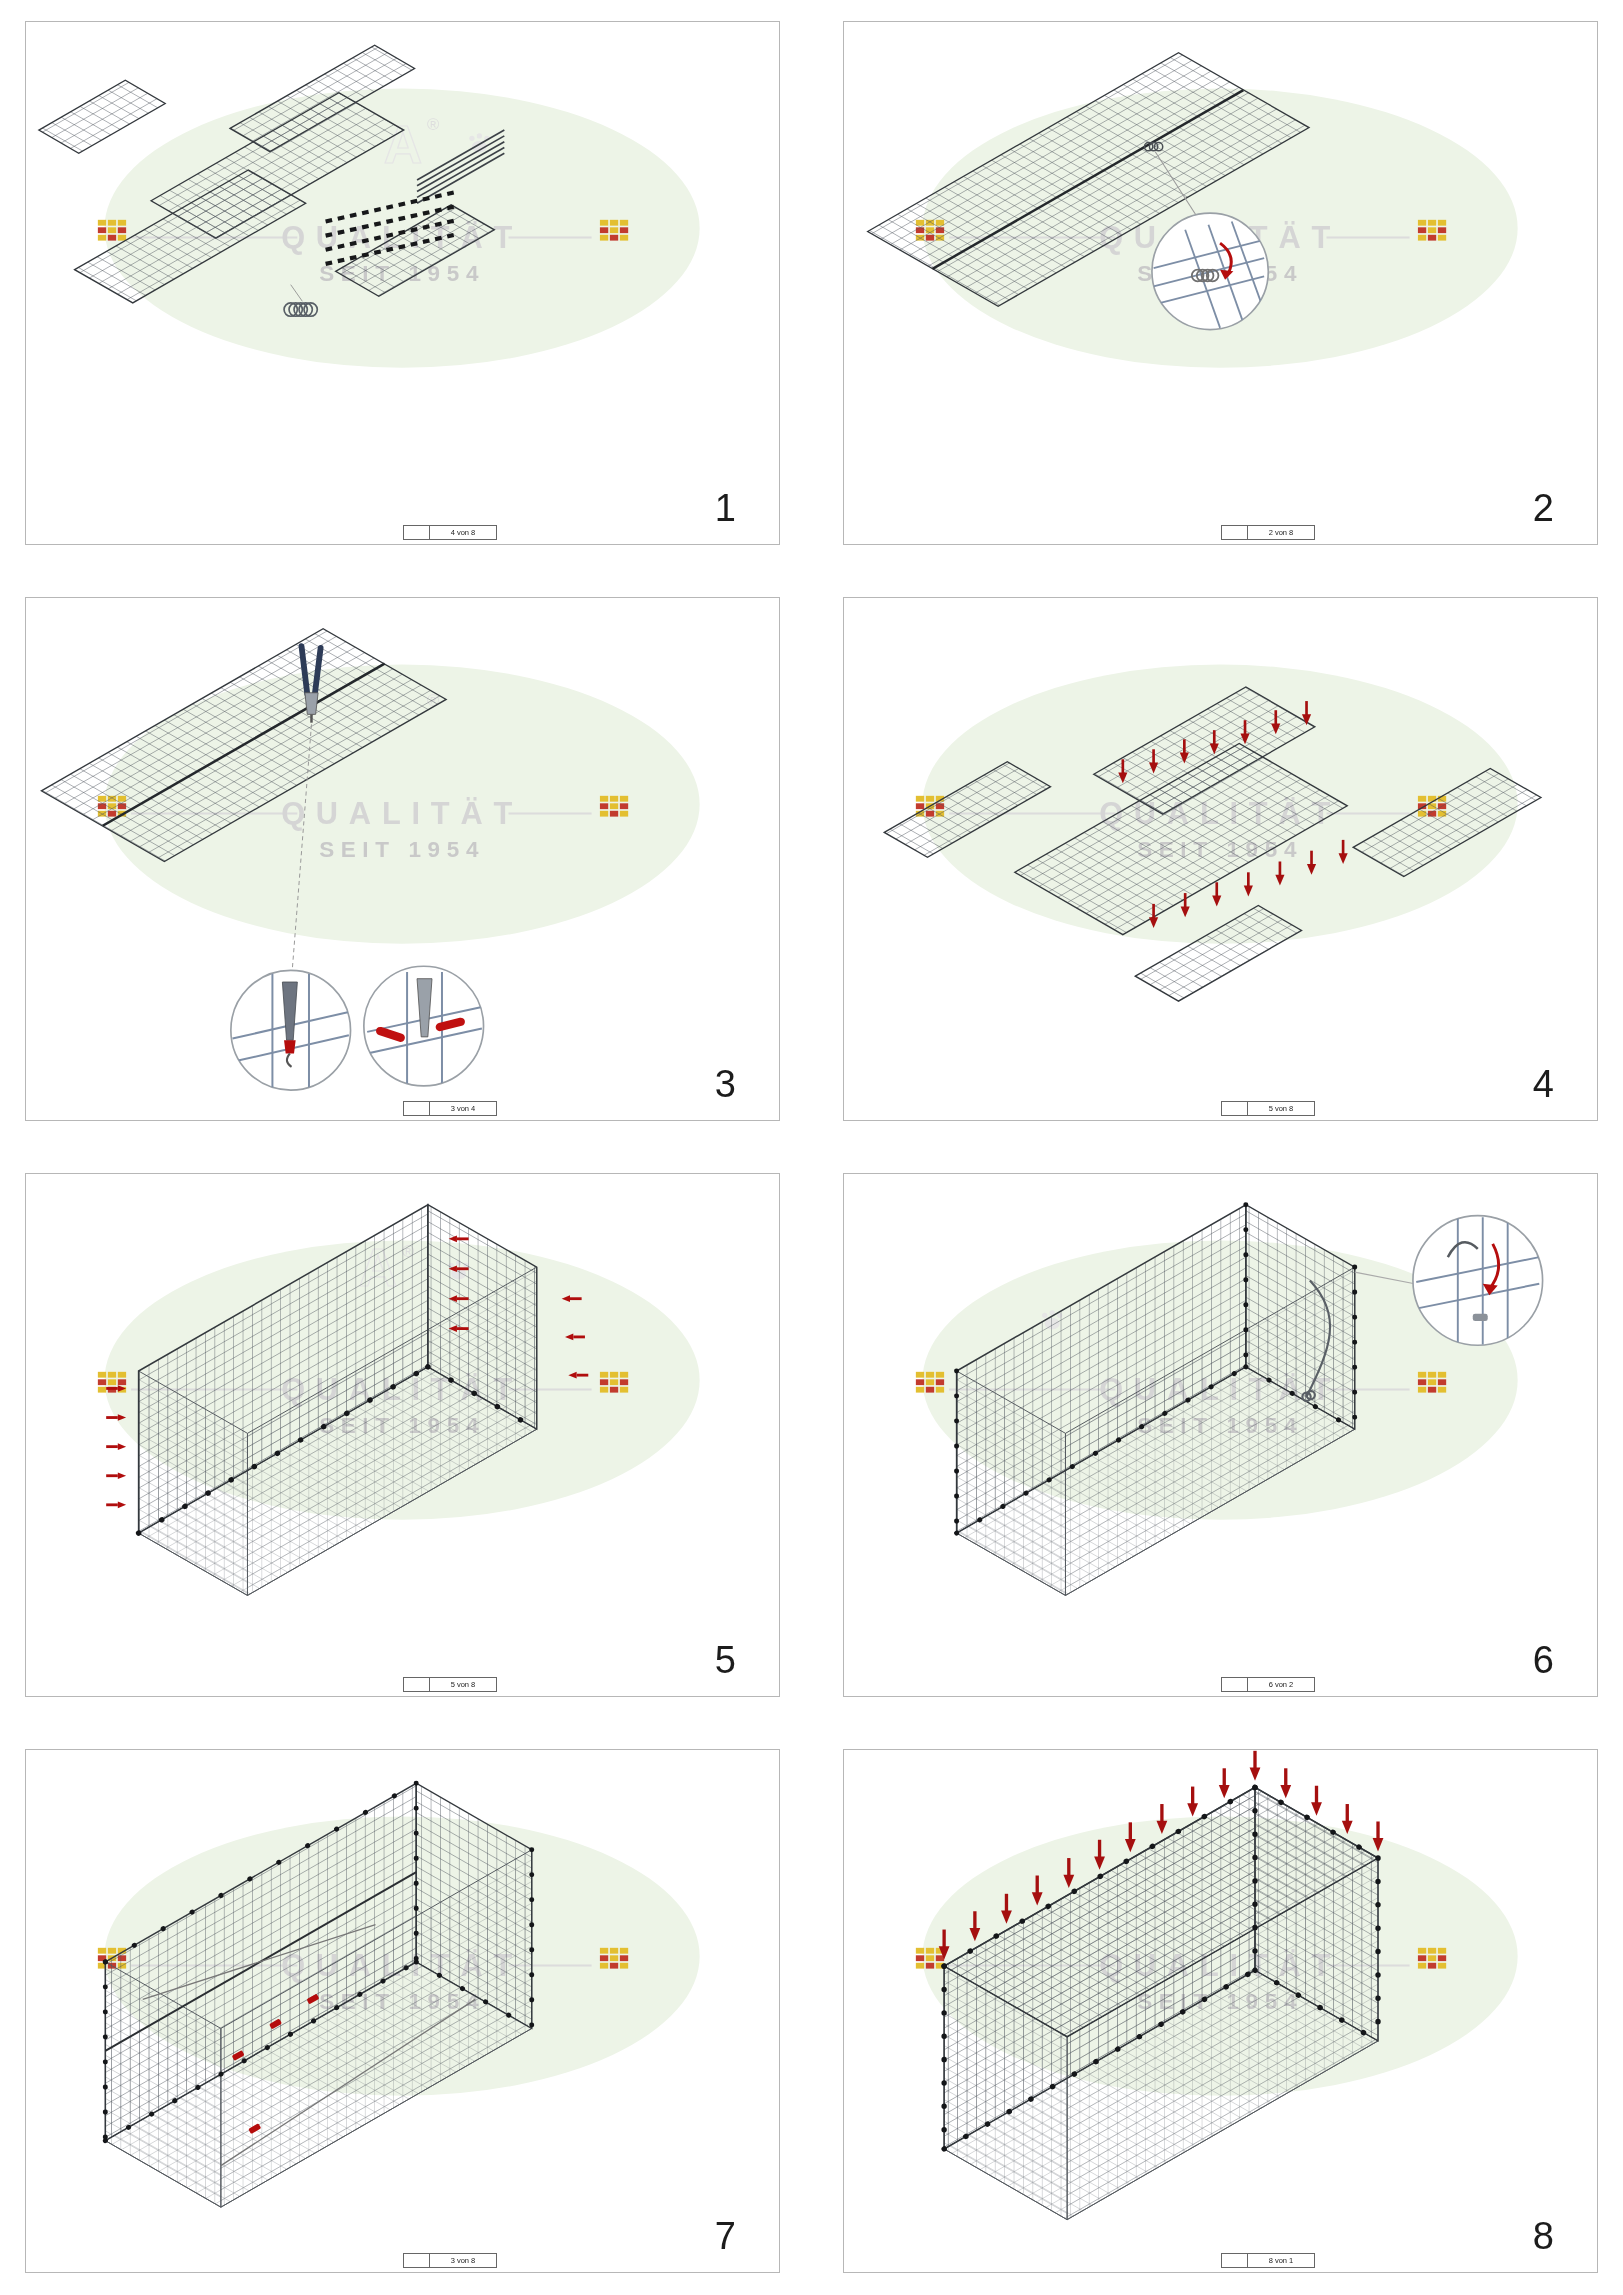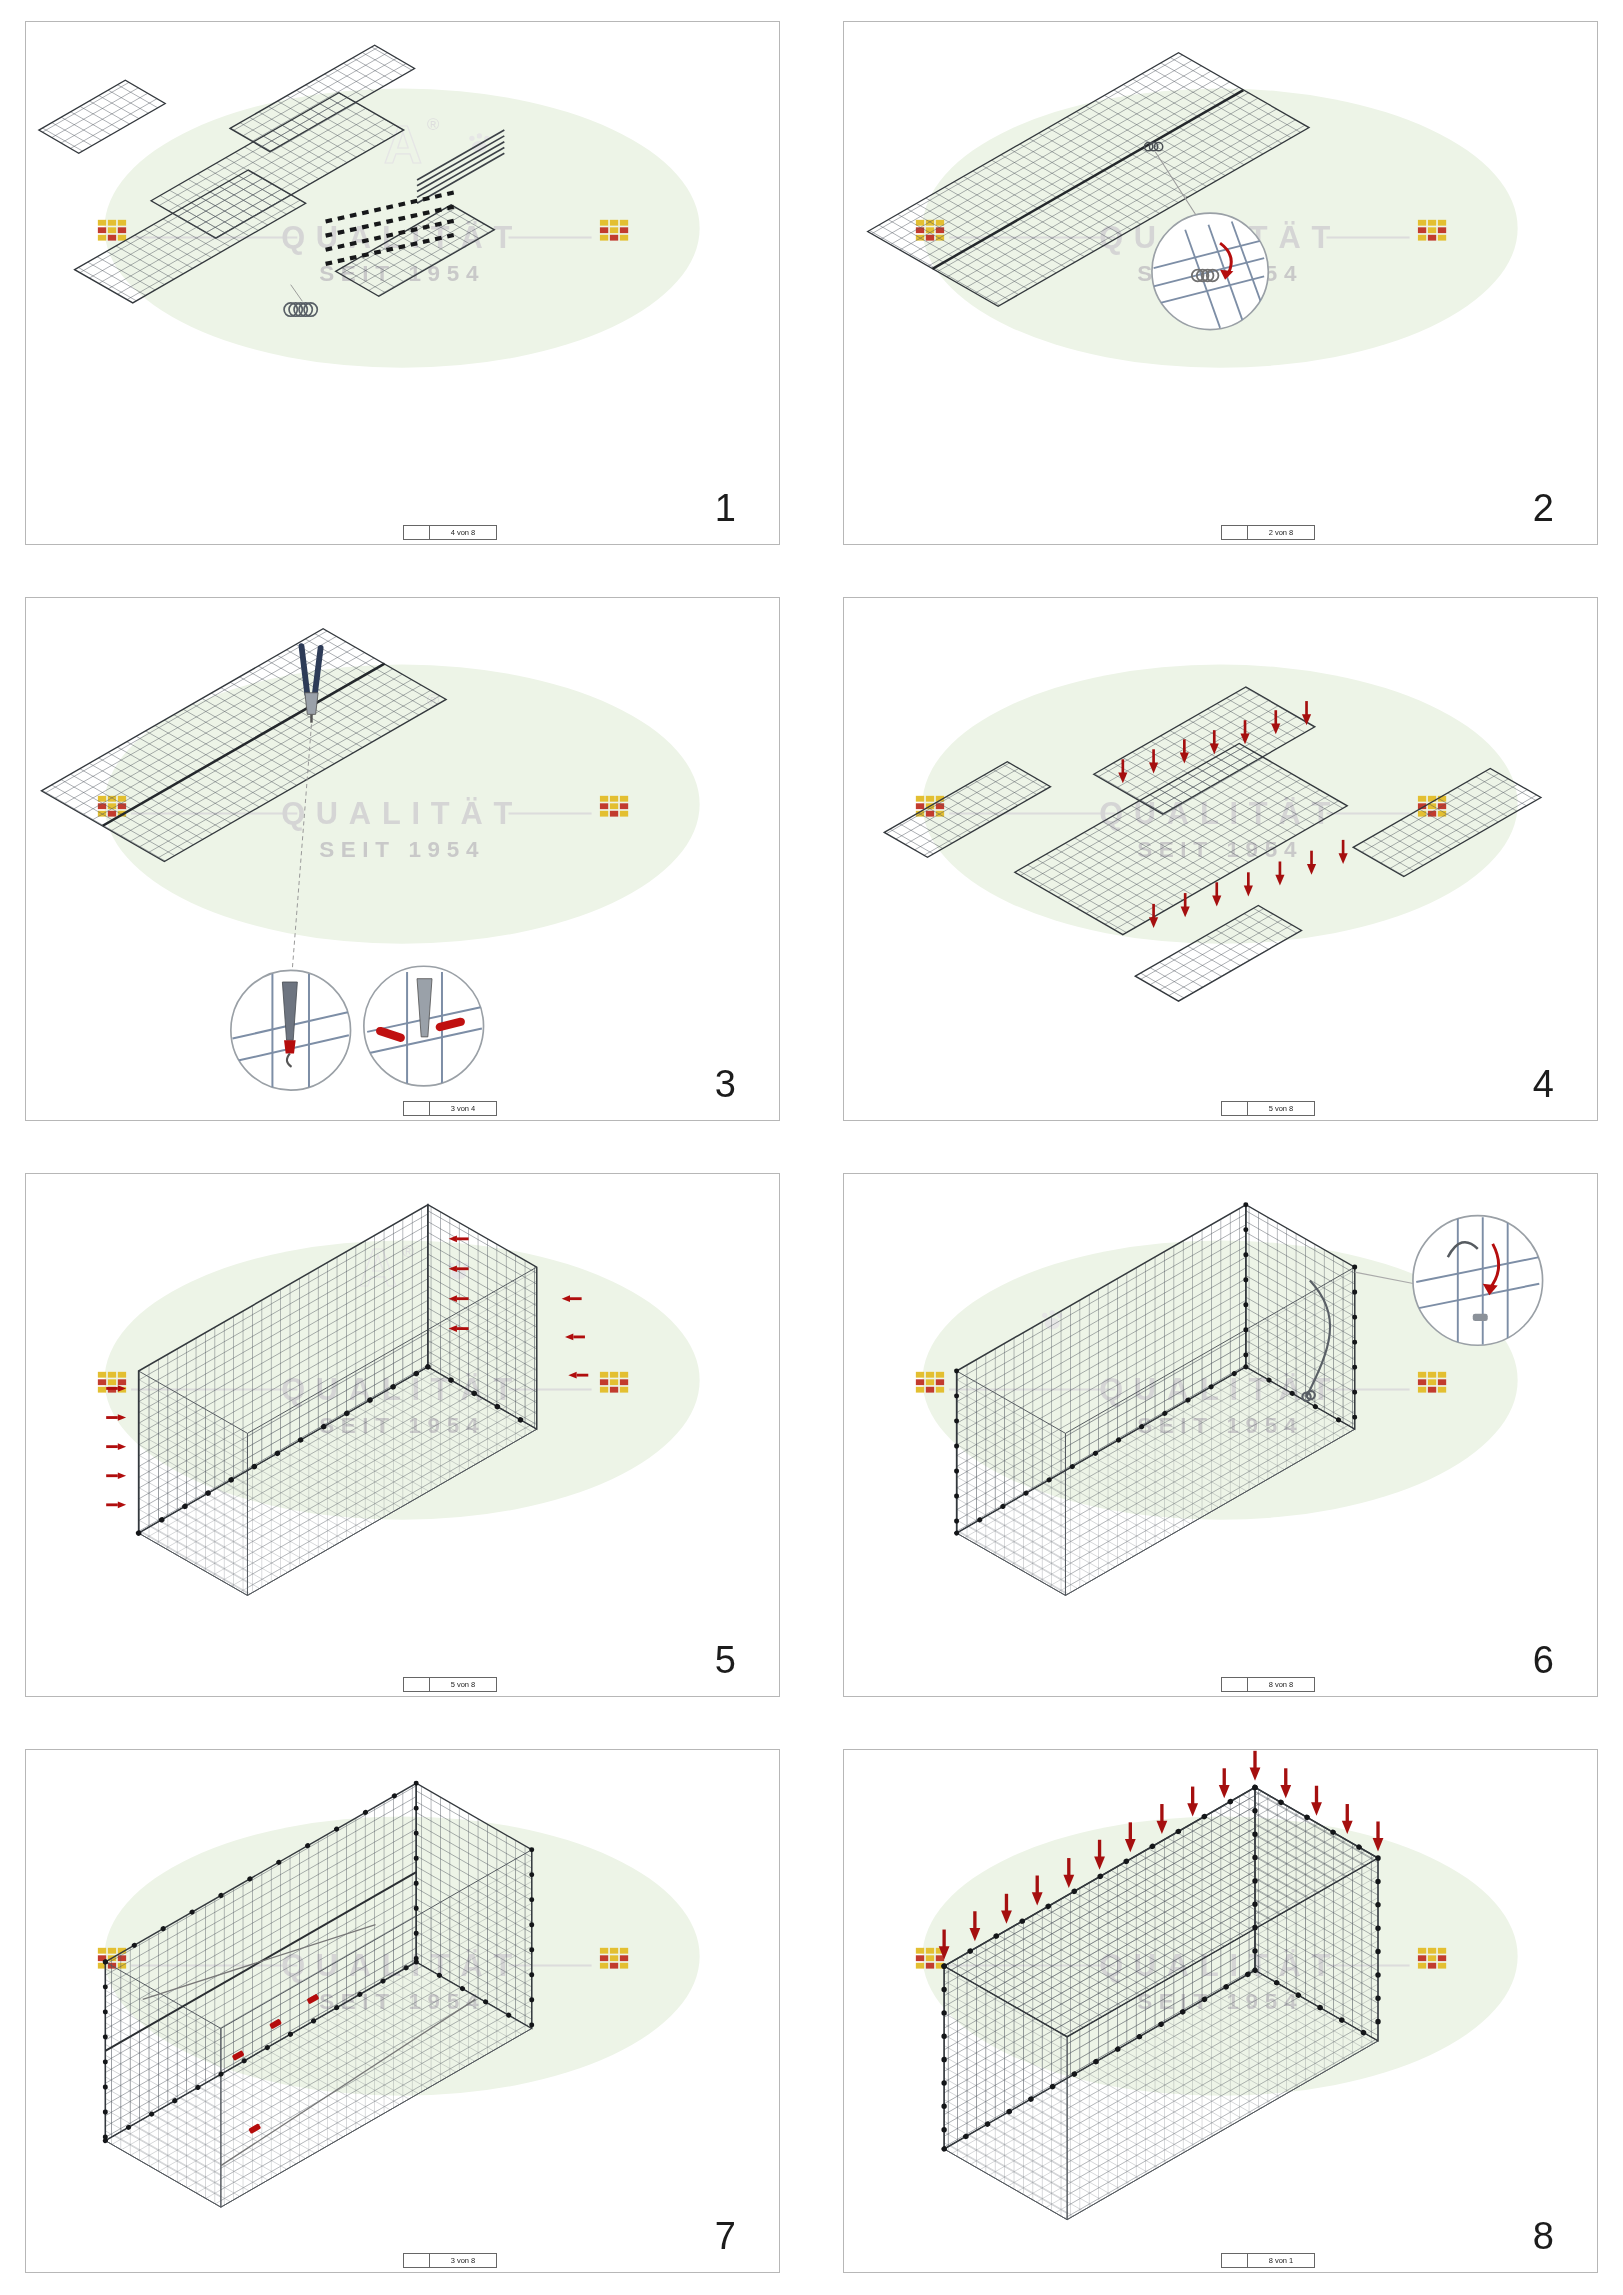--- a/index.html
+++ b/index.html
@@ -500,21 +500,21 @@
         </g>
         <path d="M726 100 q16 -30 36 -10" fill="none" stroke="#565b60" stroke-width="3"></path>
         <path d="M780 84 q16 30 -4 54" fill="none" stroke="#b50d0d" stroke-width="3.5"></path>
         <polygon points="776,146 786,134 768,132" fill="#b50d0d"></polygon>
         <rect x="756" y="168" width="18" height="9" rx="3" fill="#8b9199"></rect>
       </g>
     </svg>
     <div class="stepnum">6</div>
     <div class="titleblock">
       <div class="tb-l"></div>
-      <div class="tb-r">8 von 8</div>
+      <div class="tb-r">6 von 2</div>
     </div>
   </section>
 
   <section class="panel">
     <svg class="wm" viewBox="0 0 905 628">
       <ellipse cx="452" cy="248" rx="358" ry="168" fill="#edf4e7"></ellipse>
       <g transform="translate(86,238)">
         <rect width="10" height="7" fill="#e3bf31"></rect>
           <rect x="12" width="10" height="7" fill="#e3bf31"></rect>
           <rect x="24" width="10" height="7" fill="#e3bf31"></rect>

